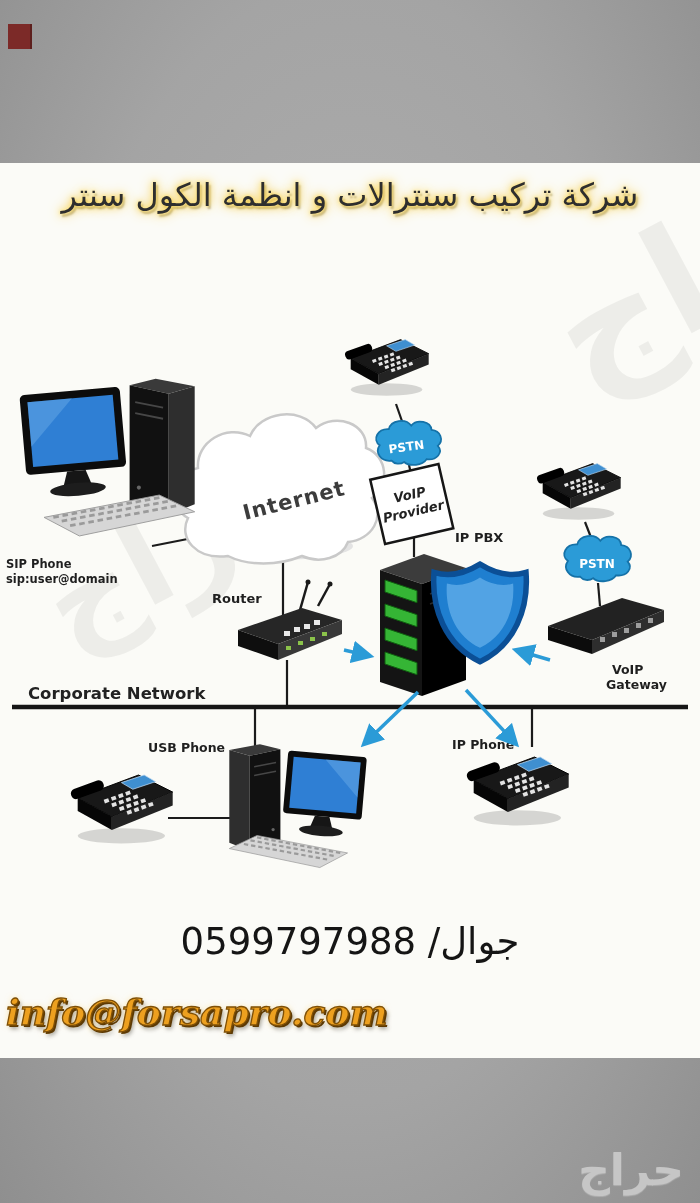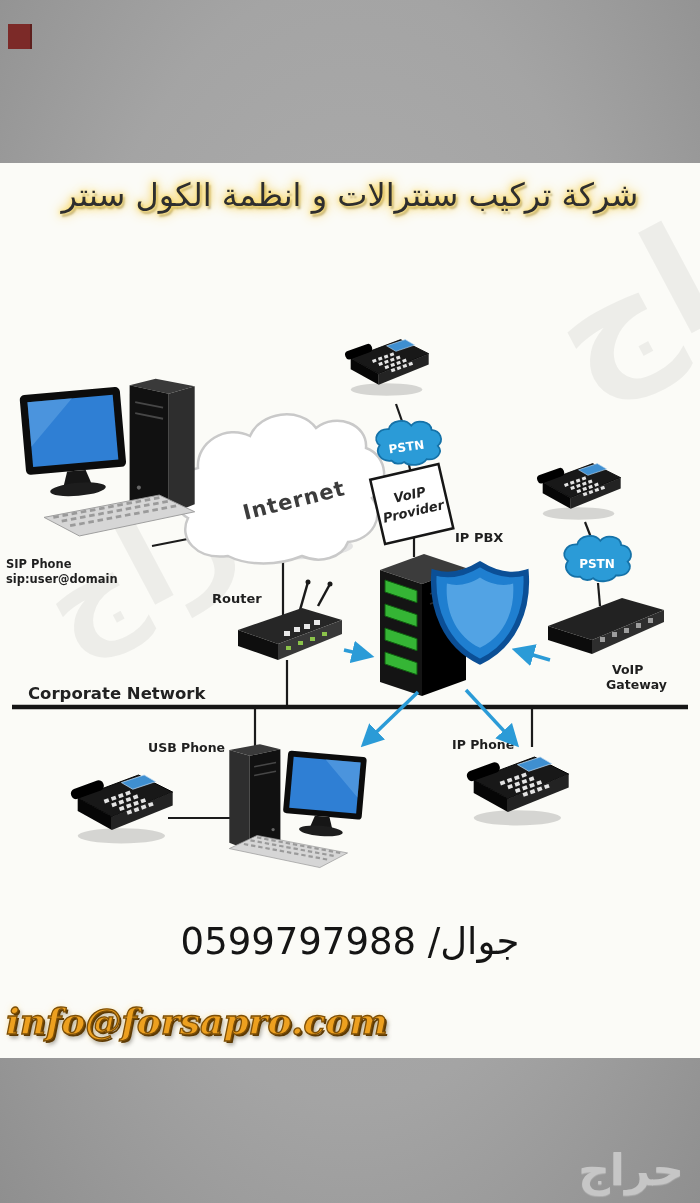--- a/index.html
+++ b/index.html
@@ -30,21 +30,20 @@
   .mobile{
     position:absolute;top:920px;left:0;width:100%;text-align:center;
     font-family:"DejaVu Sans",sans-serif;font-size:37px;color:#151515;
   }
   .email{
     position:absolute;top:991px;left:6px;
     font-family:"DejaVu Serif",serif;font-style:italic;font-weight:bold;font-size:36px;
     color:#eda01f;
     -webkit-text-stroke:1.3px #7e4f06;
     text-shadow:2px 2px 0 #5d3a04,3px 4px 4px rgba(0,0,0,.35),0 0 6px rgba(255,210,110,.6);
-    margin-top:9px;
   }
   .haraj{
     position:absolute;right:16px;bottom:8px;
     font-family:"DejaVu Sans",sans-serif;font-weight:bold;font-size:44px;
     color:#c6c6c6;text-shadow:0 1px 1px rgba(255,255,255,.25);
   }
 </style>
 </head>
 <body>
 

